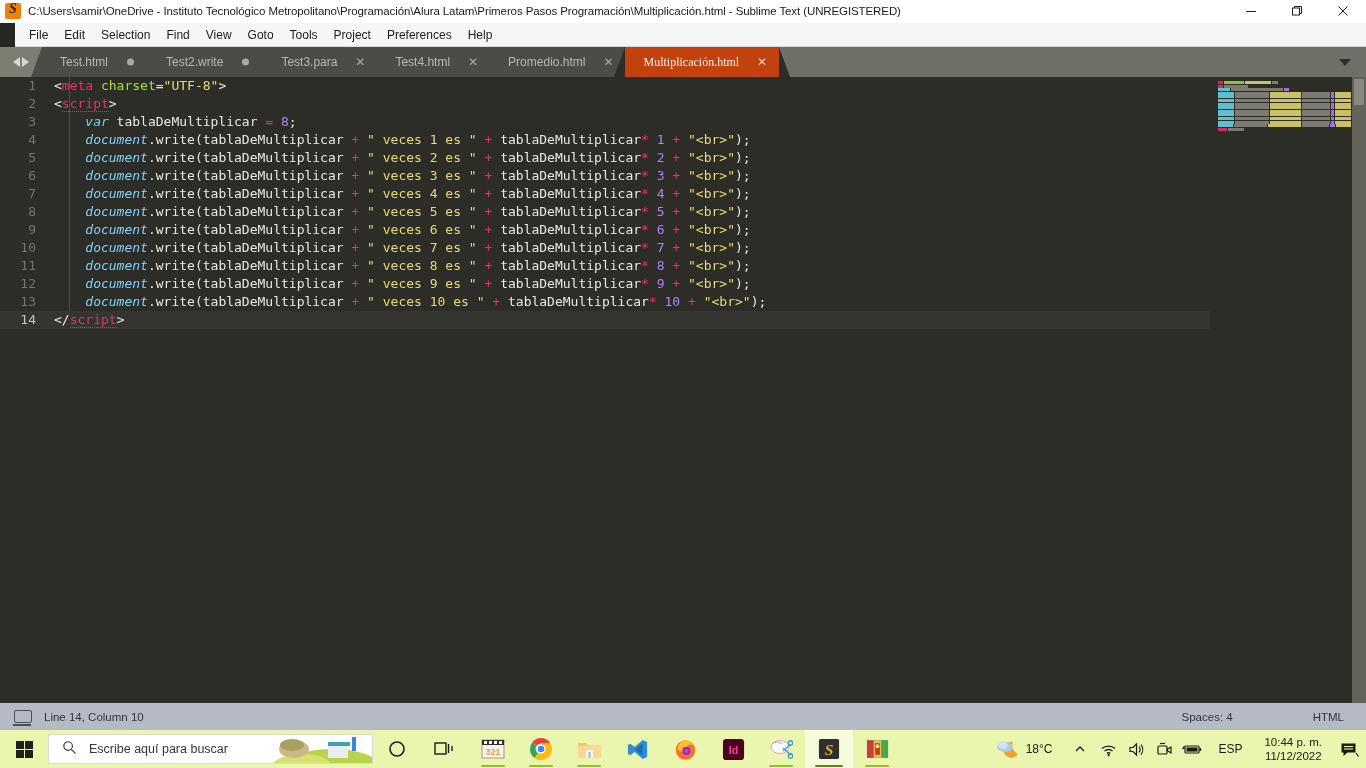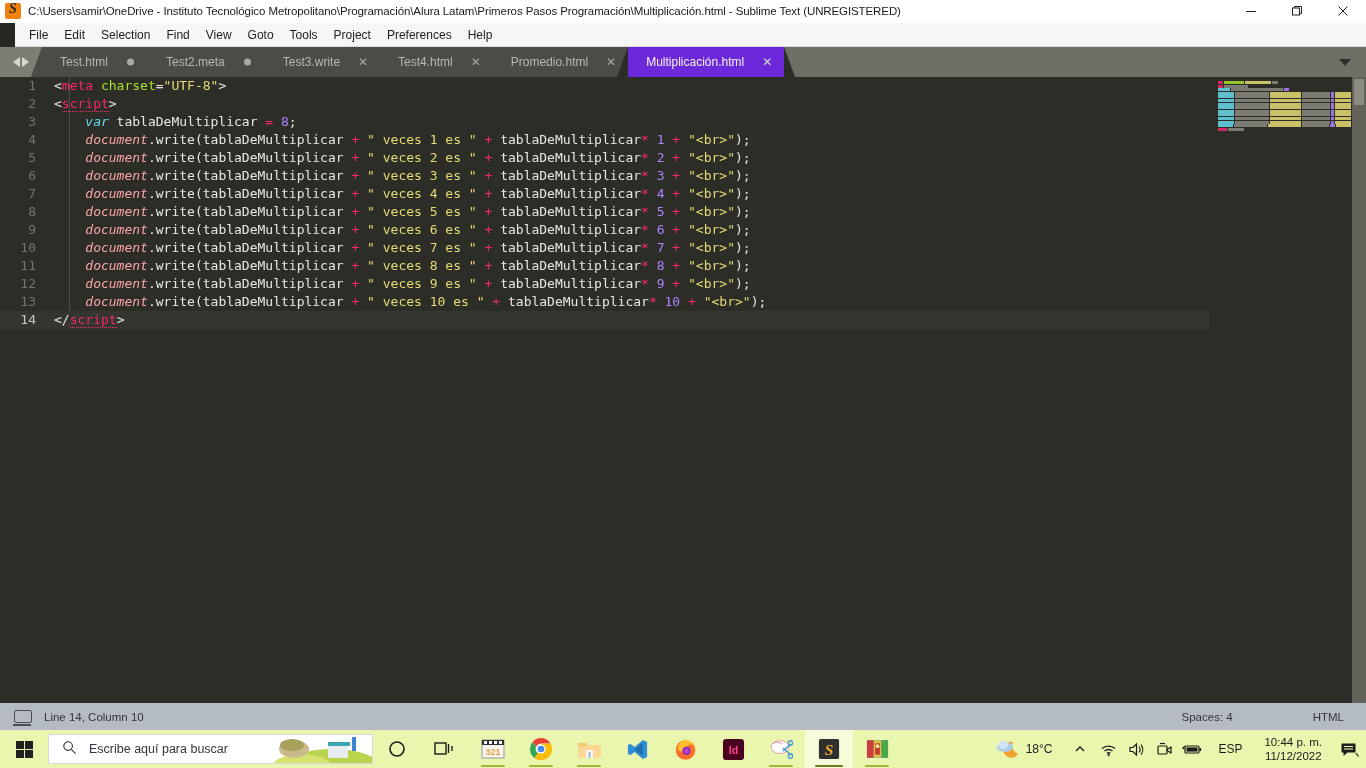--- a/index.html
+++ b/index.html
@@ -86,21 +86,21 @@
     height: 30px;
     display: flex; align-items: center;
     padding: 0 14px 0 18px;
     font-size: 12px;
     color: #b8b9b1;
     background: #4b4c45;
     position: relative;
     white-space: nowrap;
     flex: none;
   }
-  .tab.active { background: #6d28d9; color: #f2f2ef; }
+  .tab.active { background: #c2410c; color: #f2f2ef; font-family: Liberation Serif, serif; }
   .tab .tab-label { margin-right: 26px; }
   .tab .tab-close {
     position: absolute; right: 12px; top: 50%;
     transform: translateY(-50%);
     font-size: 12px; color: #a9aaa2; line-height: 1;
   }
   .tab.active .tab-close { color: #d8d8d4; }
   .tab .tab-dot {
     position: absolute; right: 14px; top: 50%;
     transform: translateY(-50%);
@@ -183,21 +183,21 @@
     width: 1px; height: 243px;
     background: #4e4f47;
   }
 
   
   .t-tag      { color: #f92672; }
   .t-attr     { color: #a6e22e; }
   .t-str      { color: #e6db74; }
   .t-punc     { color: #e8e8e2; }
   .t-kw       { color: #66d9ef; font-style: italic; }
-  .t-obj      { color: #fca5a5; font-style: italic; }
+  .t-obj      { color: #7dd3fc; font-style: italic; }
   .t-op       { color: #f92672; }
   .t-num      { color: #ae81ff; }
   .t-plain    { color: #e8e8e2; }
   .t-tag-dotted { border-bottom: 1px dotted #f92672; }
 
   
   .minimap {
     position: absolute; right: 14px; top: 0;
     width: 142px; height: 626px;
     background: #2c2d27;
@@ -352,25 +352,25 @@
   <div class="tab-nav">
     <span class="tab-arrow left"></span>
     <span class="tab-arrow right"></span>
   </div>
   <div class="tabs" id="tabstrip">
       <div class="tab">
         <span class="tab-label">Test.html</span>
         <span class="tab-dot"></span>
       </div>
       <div class="tab">
-        <span class="tab-label">Test2.meta</span>
+        <span class="tab-label">Test2.write</span>
         <span class="tab-dot"></span>
       </div>
       <div class="tab">
-        <span class="tab-label">Test3.write</span>
+        <span class="tab-label">Test3.para</span>
         <span class="tab-close">✕</span>
       </div>
       <div class="tab">
         <span class="tab-label">Test4.html</span>
         <span class="tab-close">✕</span>
       </div>
       <div class="tab">
         <span class="tab-label">Promedio.html</span>
         <span class="tab-close">✕</span>
       </div>

